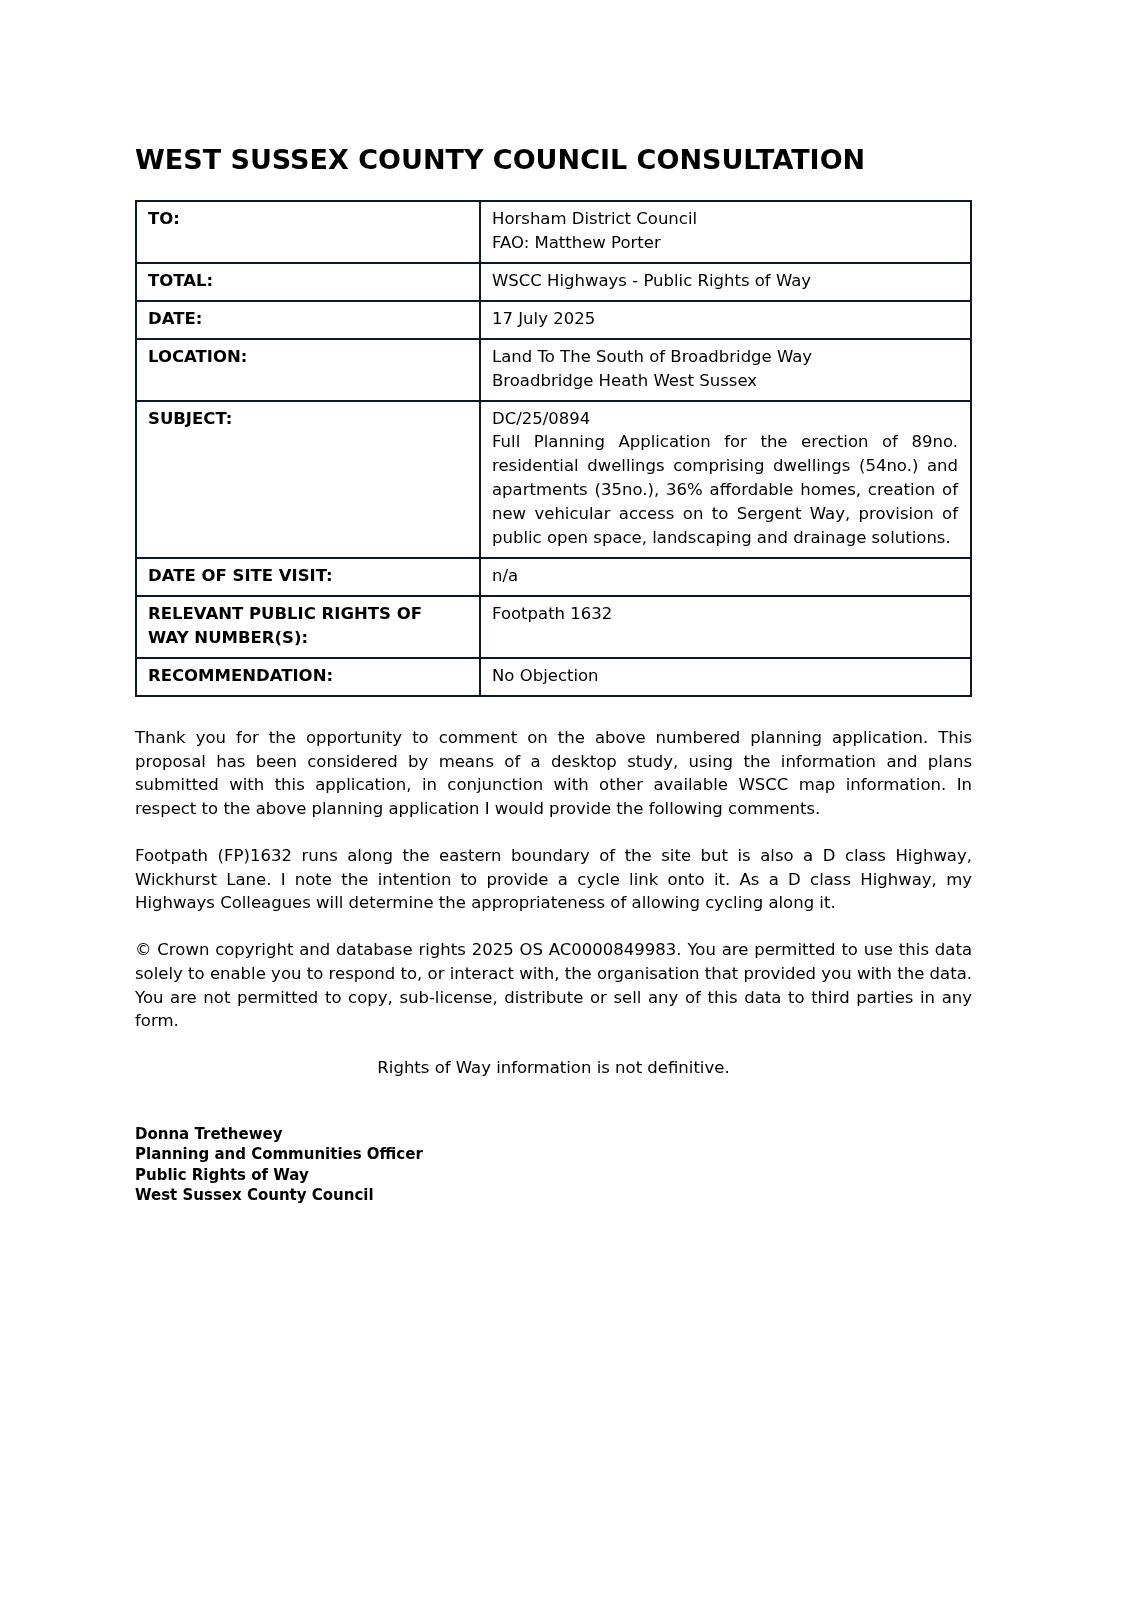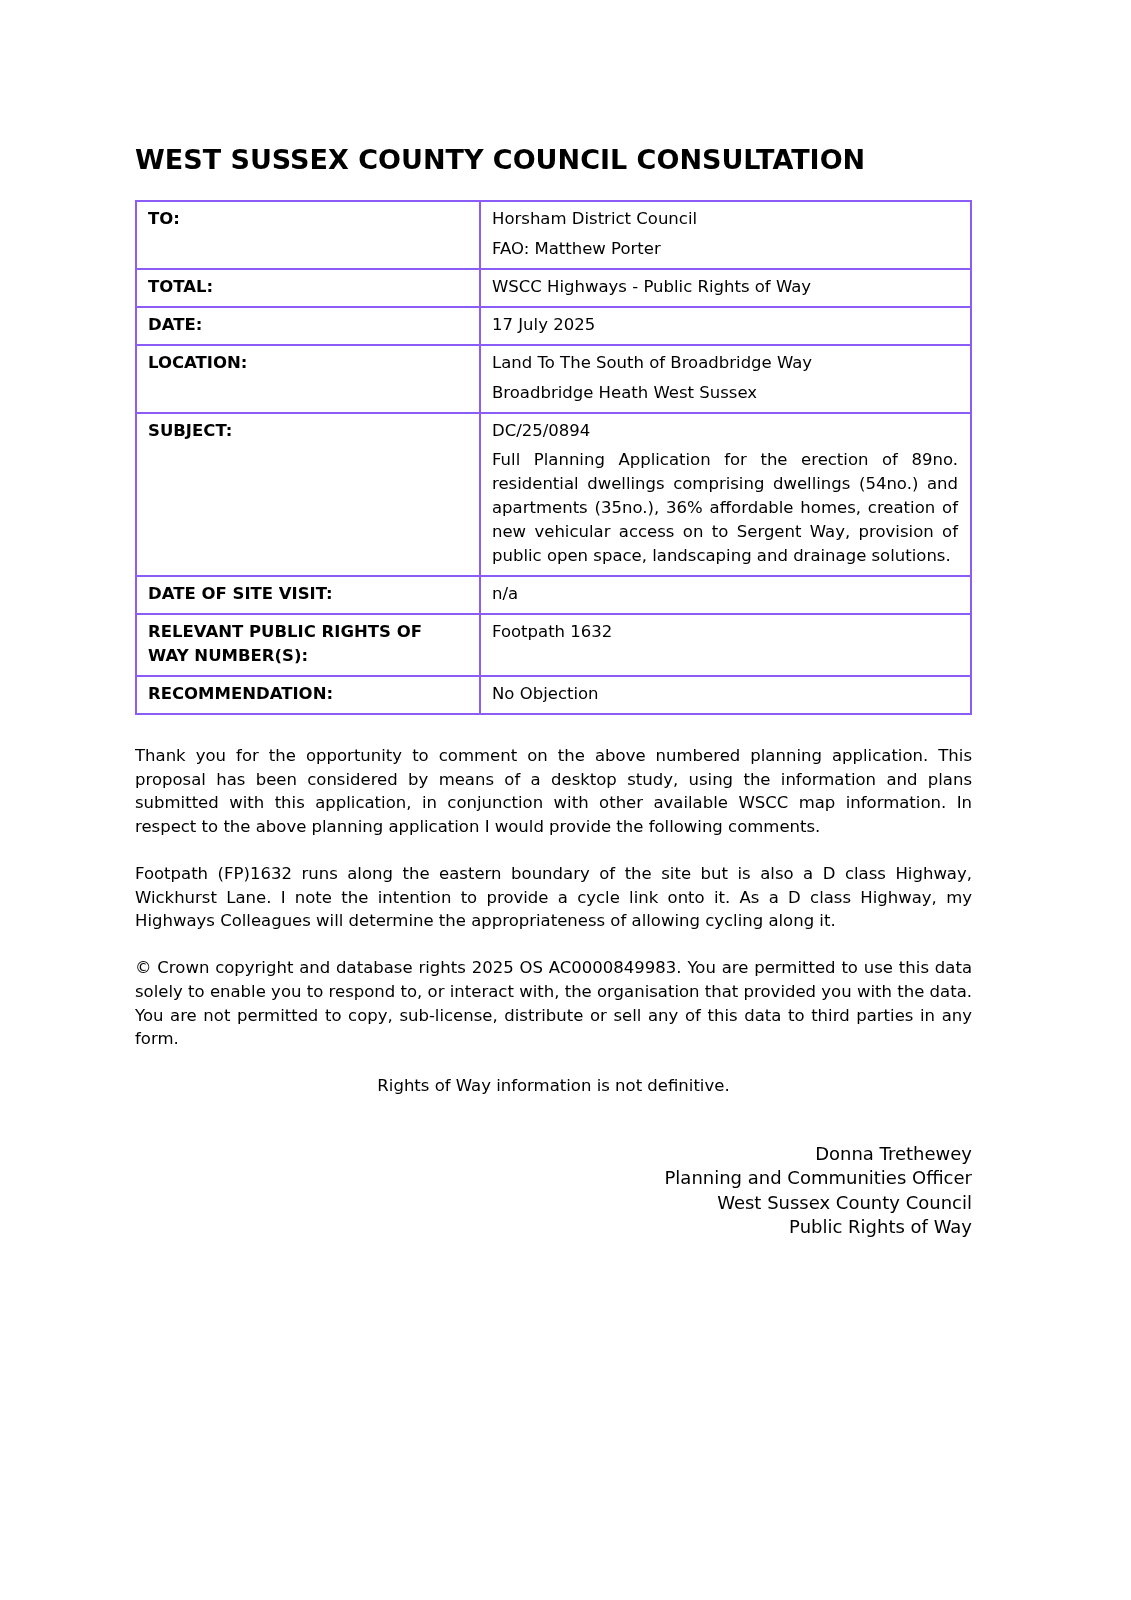--- a/index.html
+++ b/index.html
@@ -27,55 +27,53 @@
     font-weight: bold;
     margin: 0 0 25px 0;
     white-space: nowrap;
   }
   table.consult {
     border-collapse: collapse;
     width: 837px;
     table-layout: fixed;
   }
   table.consult td {
-    border: 2px solid #8b5cf6;
+    border: 2px solid #0f172a;
     vertical-align: top;
     padding: 5px 12px 7px 11px;
     font-size: 16.5px;
     line-height: 1.45;
   }
   td.cell-label {
     width: 344px;
     font-weight: bold;
   }
   td.cell-value .line + .line {
-    margin-top: 6px;
   }
   td.cell-value .just {
     text-align: justify;
   }
   .body-text {
     width: 837px;
     margin-top: 29px;
     font-size: 16.5px;
     line-height: 1.44;
   }
   .body-text p {
     margin: 0 0 23px 0;
     text-align: justify;
   }
   .body-text p.no-just {
     text-align: center;
   }
   .signature {
     margin-top: 44px;
-    font-size: 18px;
-    font-weight: normal;
+    font-size: 15px;
+    font-weight: bold;
     line-height: 1.36;
-    text-align: right;
   }
 </style>
 </head>
 <body>
 
 <div class="page">
   <div class="content">
 
     <h1 class="doc-title">WEST SUSSEX COUNTY COUNCIL CONSULTATION</h1>
 
@@ -138,18 +136,18 @@
     <div class="body-text">
       <p>Thank you for the opportunity to comment on the above numbered planning application. This proposal has been considered by means of a desktop study, using the information and plans submitted with this application, in conjunction with other available WSCC map information. In respect to the above planning application I would provide the following comments.</p>
       <p>Footpath (FP)1632 runs along the eastern boundary of the site but is also a D class Highway, Wickhurst Lane. I note the intention to provide a cycle link onto it. As a D class Highway, my Highways Colleagues will determine the appropriateness of allowing cycling along it.</p>
       <p>© Crown copyright and database rights 2025 OS AC0000849983. You are permitted to use this data solely to enable you to respond to, or interact with, the organisation that provided you with the data. You are not permitted to copy, sub-license, distribute or sell any of this data to third parties in any form.</p>
       <p class="no-just">Rights of Way information is not definitive.</p>
     </div>
 
     <div class="signature">
       <div>Donna Trethewey</div>
       <div>Planning and Communities Officer</div>
+      <div>Public Rights of Way</div>
       <div>West Sussex County Council</div>
-      <div>Public Rights of Way</div>
     </div>
 
   </div>
 </div>
 
 </body></html>

